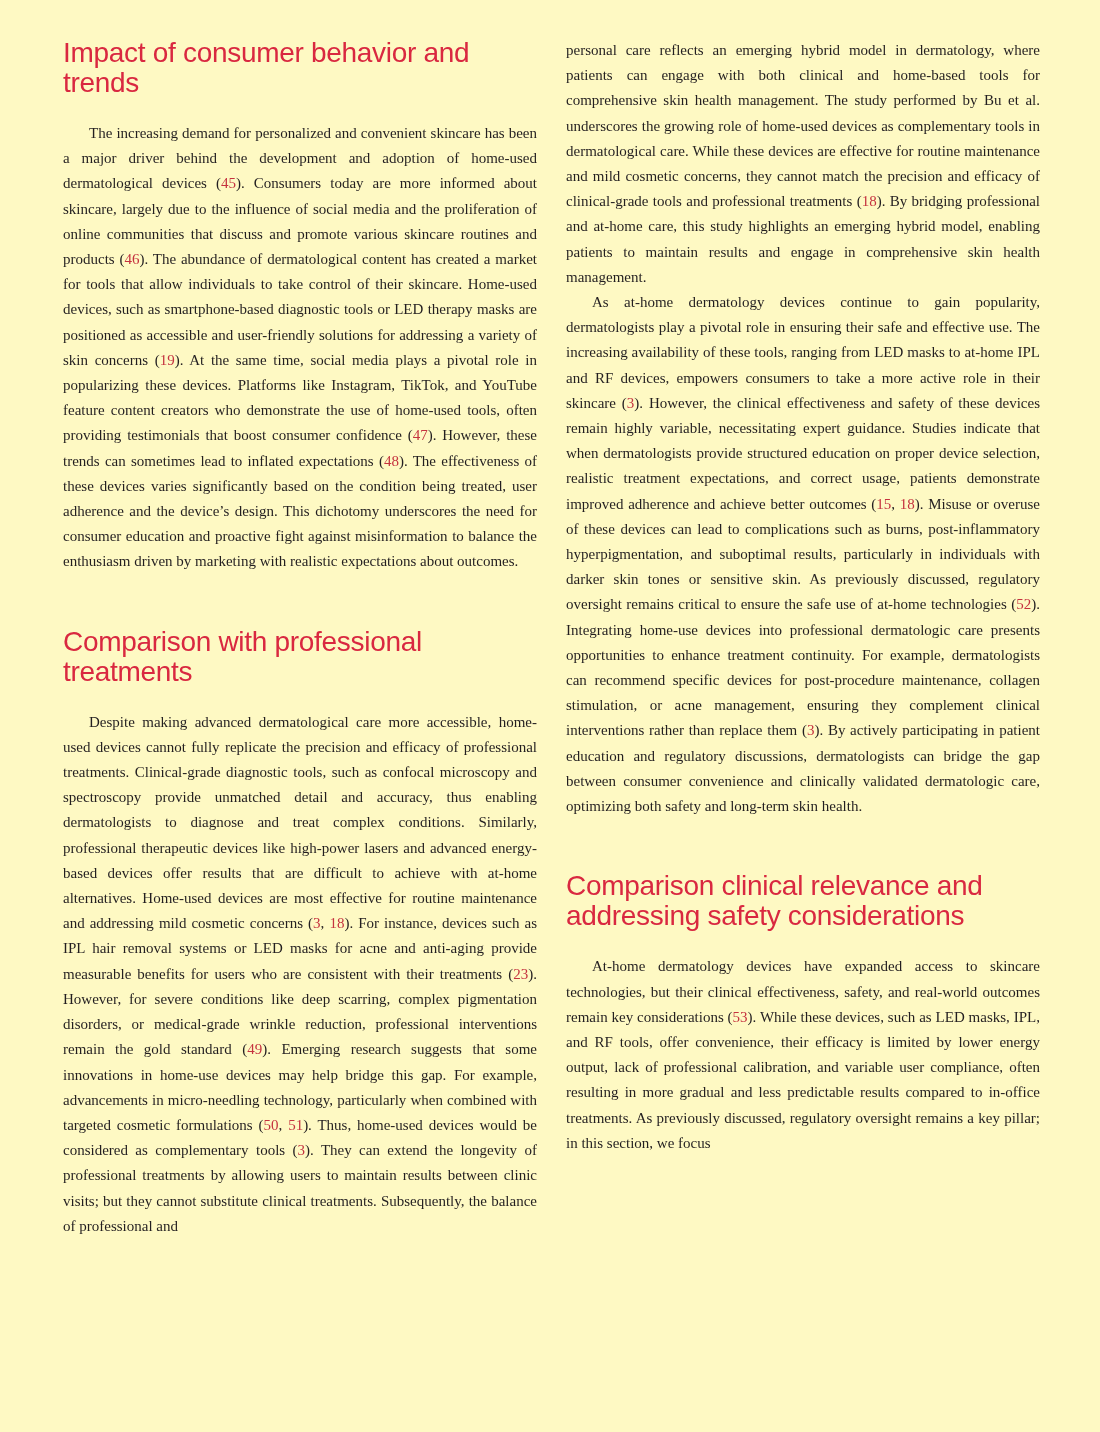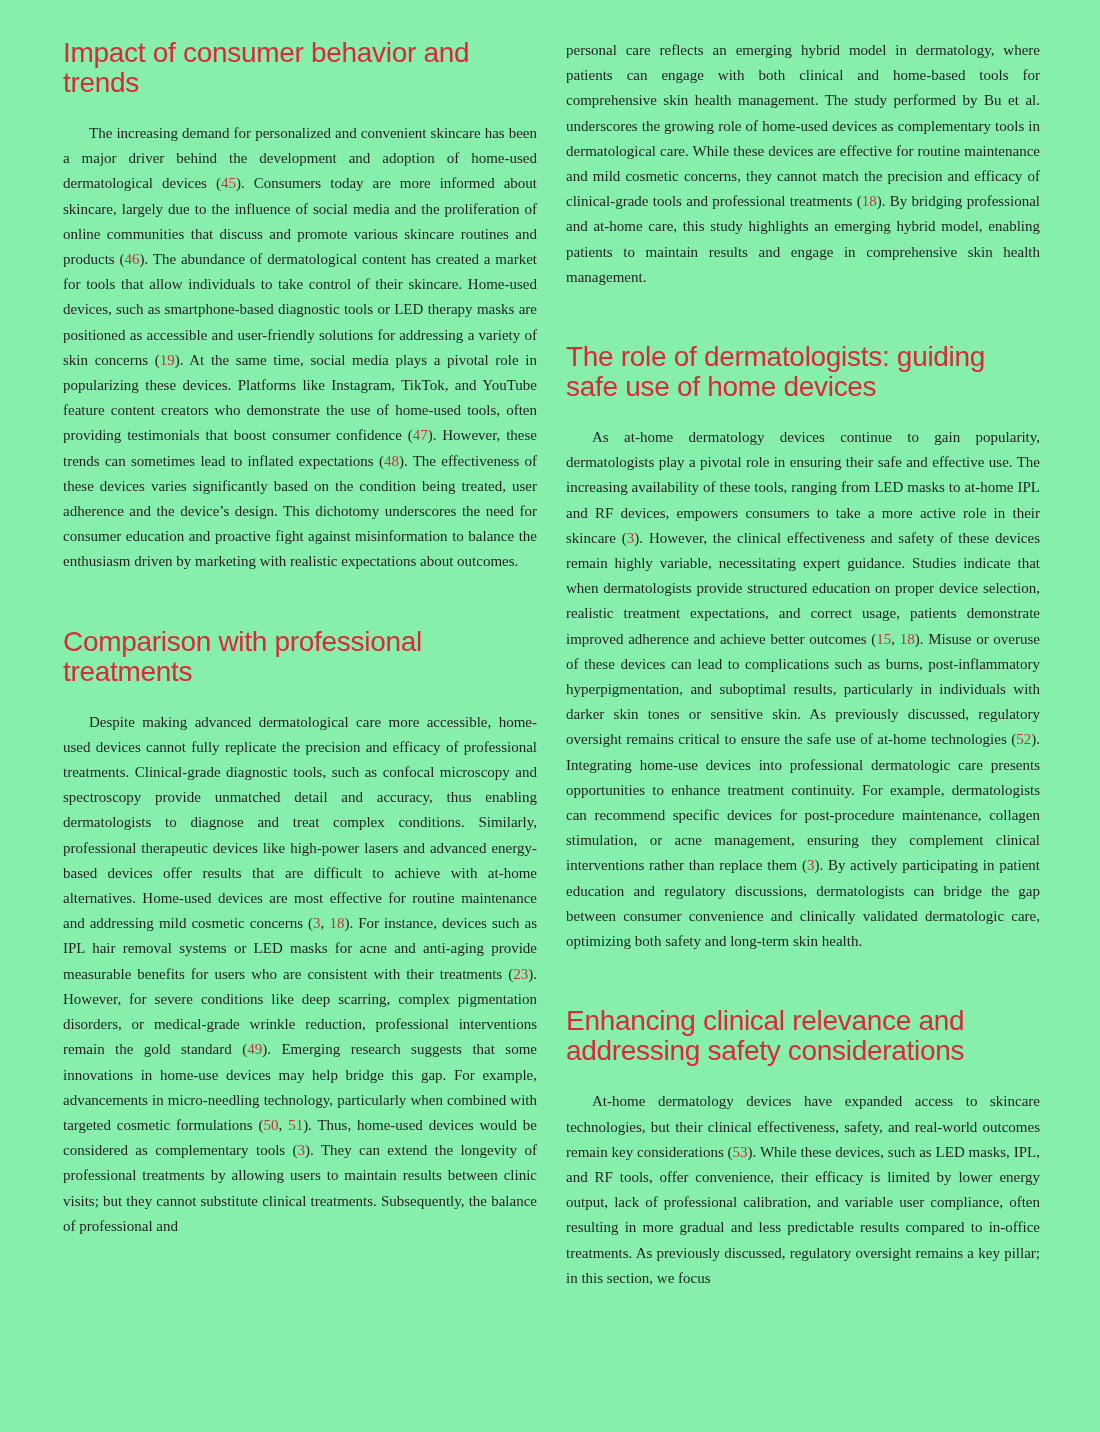--- a/index.html
+++ b/index.html
@@ -7,21 +7,21 @@
     --ref-color:#c5323f;
     --text-color:#231f20;
   }
   *{box-sizing:border-box;}
   html,body{margin:0;padding:0;background:#ffffff;}
   body{width:1100px;height:1432px;overflow:hidden;}
   .page{
     width:1100px;height:1432px;
     padding:38px 45px 0 63px;
     display:flex;gap:29px;
-    background:#86efac;
+    background:#fef9c3;
   }
   .column{width:474px;flex:0 0 474px;}
   .section-heading{
     font-family:"Liberation Sans",sans-serif;
     font-size:28px;line-height:30px;
     font-weight:500;
     letter-spacing:-0.3px;
     color:var(--heading-color);
     margin:0 0 23px 0;
   }
@@ -41,18 +41,17 @@
 
 <div class="page">
   <div class="column">
       <h2 class="section-heading">Impact of consumer behavior and trends</h2>
       <p class="para indent">The increasing demand for personalized and convenient skincare has been a major driver behind the development and adoption of home-used dermatological devices (<span class="ref">45</span>). Consumers today are more informed about skincare, largely due to the influence of social media and the proliferation of online communities that discuss and promote various skincare routines and products (<span class="ref">46</span>). The abundance of dermatological content has created a market for tools that allow individuals to take control of their skincare. Home-used devices, such as smartphone-based diagnostic tools or LED therapy masks are positioned as accessible and user-friendly solutions for addressing a variety of skin concerns (<span class="ref">19</span>). At the same time, social media plays a pivotal role in popularizing these devices. Platforms like Instagram, TikTok, and YouTube feature content creators who demonstrate the use of home-used tools, often providing testimonials that boost consumer confidence (<span class="ref">47</span>). However, these trends can sometimes lead to inflated expectations (<span class="ref">48</span>). The effectiveness of these devices varies significantly based on the condition being treated, user adherence and the device’s design. This dichotomy underscores the need for consumer education and proactive fight against misinformation to balance the enthusiasm driven by marketing with realistic expectations about outcomes.</p>
       <h2 class="section-heading">Comparison with professional treatments</h2>
       <p class="para indent">Despite making advanced dermatological care more accessible, home-used devices cannot fully replicate the precision and efficacy of professional treatments. Clinical-grade diagnostic tools, such as confocal microscopy and spectroscopy provide unmatched detail and accuracy, thus enabling dermatologists to diagnose and treat complex conditions. Similarly, professional therapeutic devices like high-power lasers and advanced energy-based devices offer results that are difficult to achieve with at-home alternatives. Home-used devices are most effective for routine maintenance and addressing mild cosmetic concerns (<span class="ref">3</span>, <span class="ref">18</span>). For instance, devices such as IPL hair removal systems or LED masks for acne and anti-aging provide measurable benefits for users who are consistent with their treatments (<span class="ref">23</span>). However, for severe conditions like deep scarring, complex pigmentation disorders, or medical-grade wrinkle reduction, professional interventions remain the gold standard (<span class="ref">49</span>). Emerging research suggests that some innovations in home-use devices may help bridge this gap. For example, advancements in micro-needling technology, particularly when combined with targeted cosmetic formulations (<span class="ref">50</span>, <span class="ref">51</span>). Thus, home-used devices would be considered as complementary tools (<span class="ref">3</span>). They can extend the longevity of professional treatments by allowing users to maintain results between clinic visits; but they cannot substitute clinical treatments. Subsequently, the balance of professional and</p>
     </div>
   <div class="column">
       <p class="para">personal care reflects an emerging hybrid model in dermatology, where patients can engage with both clinical and home-based tools for comprehensive skin health management. The study performed by Bu et al. underscores the growing role of home-used devices as complementary tools in dermatological care. While these devices are effective for routine maintenance and mild cosmetic concerns, they cannot match the precision and efficacy of clinical-grade tools and professional treatments (<span class="ref">18</span>). By bridging professional and at-home care, this study highlights an emerging hybrid model, enabling patients to maintain results and engage in comprehensive skin health management.</p>
-      <h2 class="section-heading">The role of dermatologists: guiding safe use of home devices</h2>
       <p class="para indent">As at-home dermatology devices continue to gain popularity, dermatologists play a pivotal role in ensuring their safe and effective use. The increasing availability of these tools, ranging from LED masks to at-home IPL and RF devices, empowers consumers to take a more active role in their skincare (<span class="ref">3</span>). However, the clinical effectiveness and safety of these devices remain highly variable, necessitating expert guidance. Studies indicate that when dermatologists provide structured education on proper device selection, realistic treatment expectations, and correct usage, patients demonstrate improved adherence and achieve better outcomes (<span class="ref">15</span>, <span class="ref">18</span>). Misuse or overuse of these devices can lead to complications such as burns, post-inflammatory hyperpigmentation, and suboptimal results, particularly in individuals with darker skin tones or sensitive skin. As previously discussed, regulatory oversight remains critical to ensure the safe use of at-home technologies (<span class="ref">52</span>). Integrating home-use devices into professional dermatologic care presents opportunities to enhance treatment continuity. For example, dermatologists can recommend specific devices for post-procedure maintenance, collagen stimulation, or acne management, ensuring they complement clinical interventions rather than replace them (<span class="ref">3</span>). By actively participating in patient education and regulatory discussions, dermatologists can bridge the gap between consumer convenience and clinically validated dermatologic care, optimizing both safety and long-term skin health.</p>
-      <h2 class="section-heading">Enhancing clinical relevance and addressing safety considerations</h2>
+      <h2 class="section-heading">Comparison clinical relevance and addressing safety considerations</h2>
       <p class="para indent">At-home dermatology devices have expanded access to skincare technologies, but their clinical effectiveness, safety, and real-world outcomes remain key considerations (<span class="ref">53</span>). While these devices, such as LED masks, IPL, and RF tools, offer convenience, their efficacy is limited by lower energy output, lack of professional calibration, and variable user compliance, often resulting in more gradual and less predictable results compared to in-office treatments. As previously discussed, regulatory oversight remains a key pillar; in this section, we focus</p>
     </div>
 </div>
 
 </body></html>

